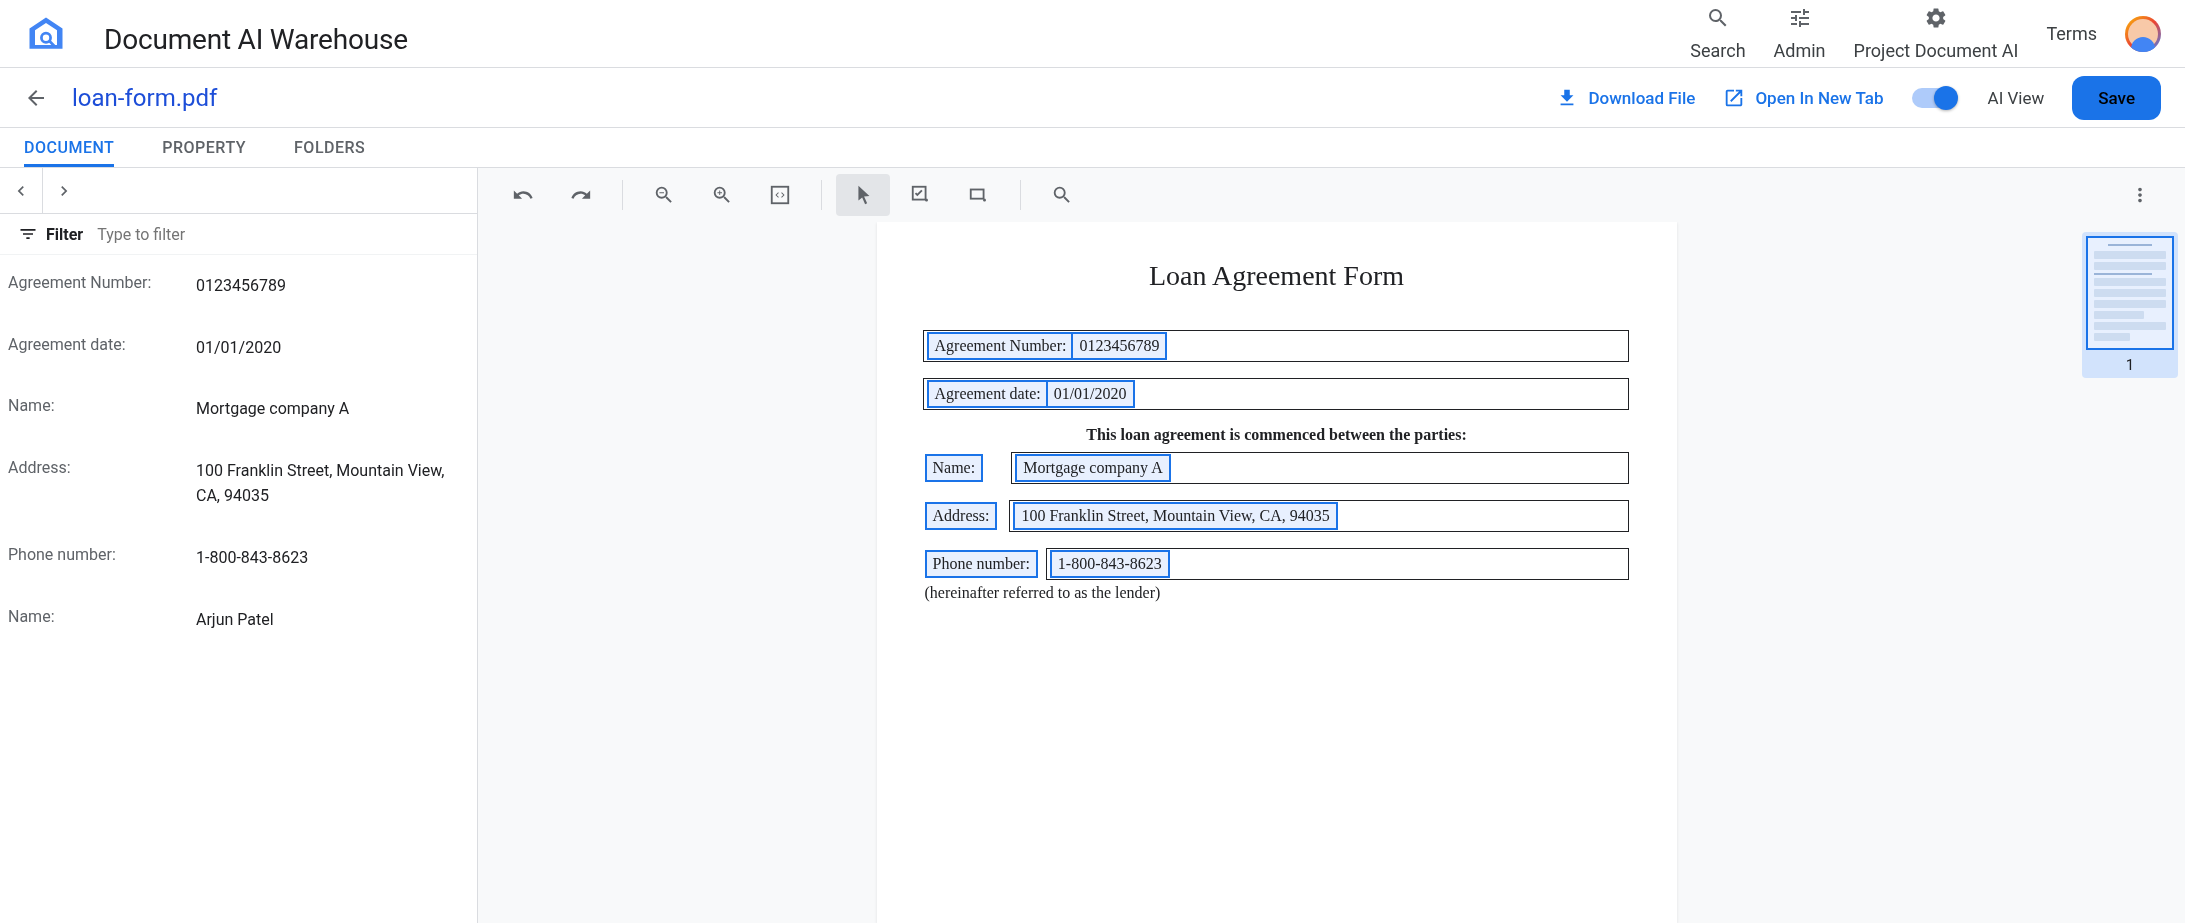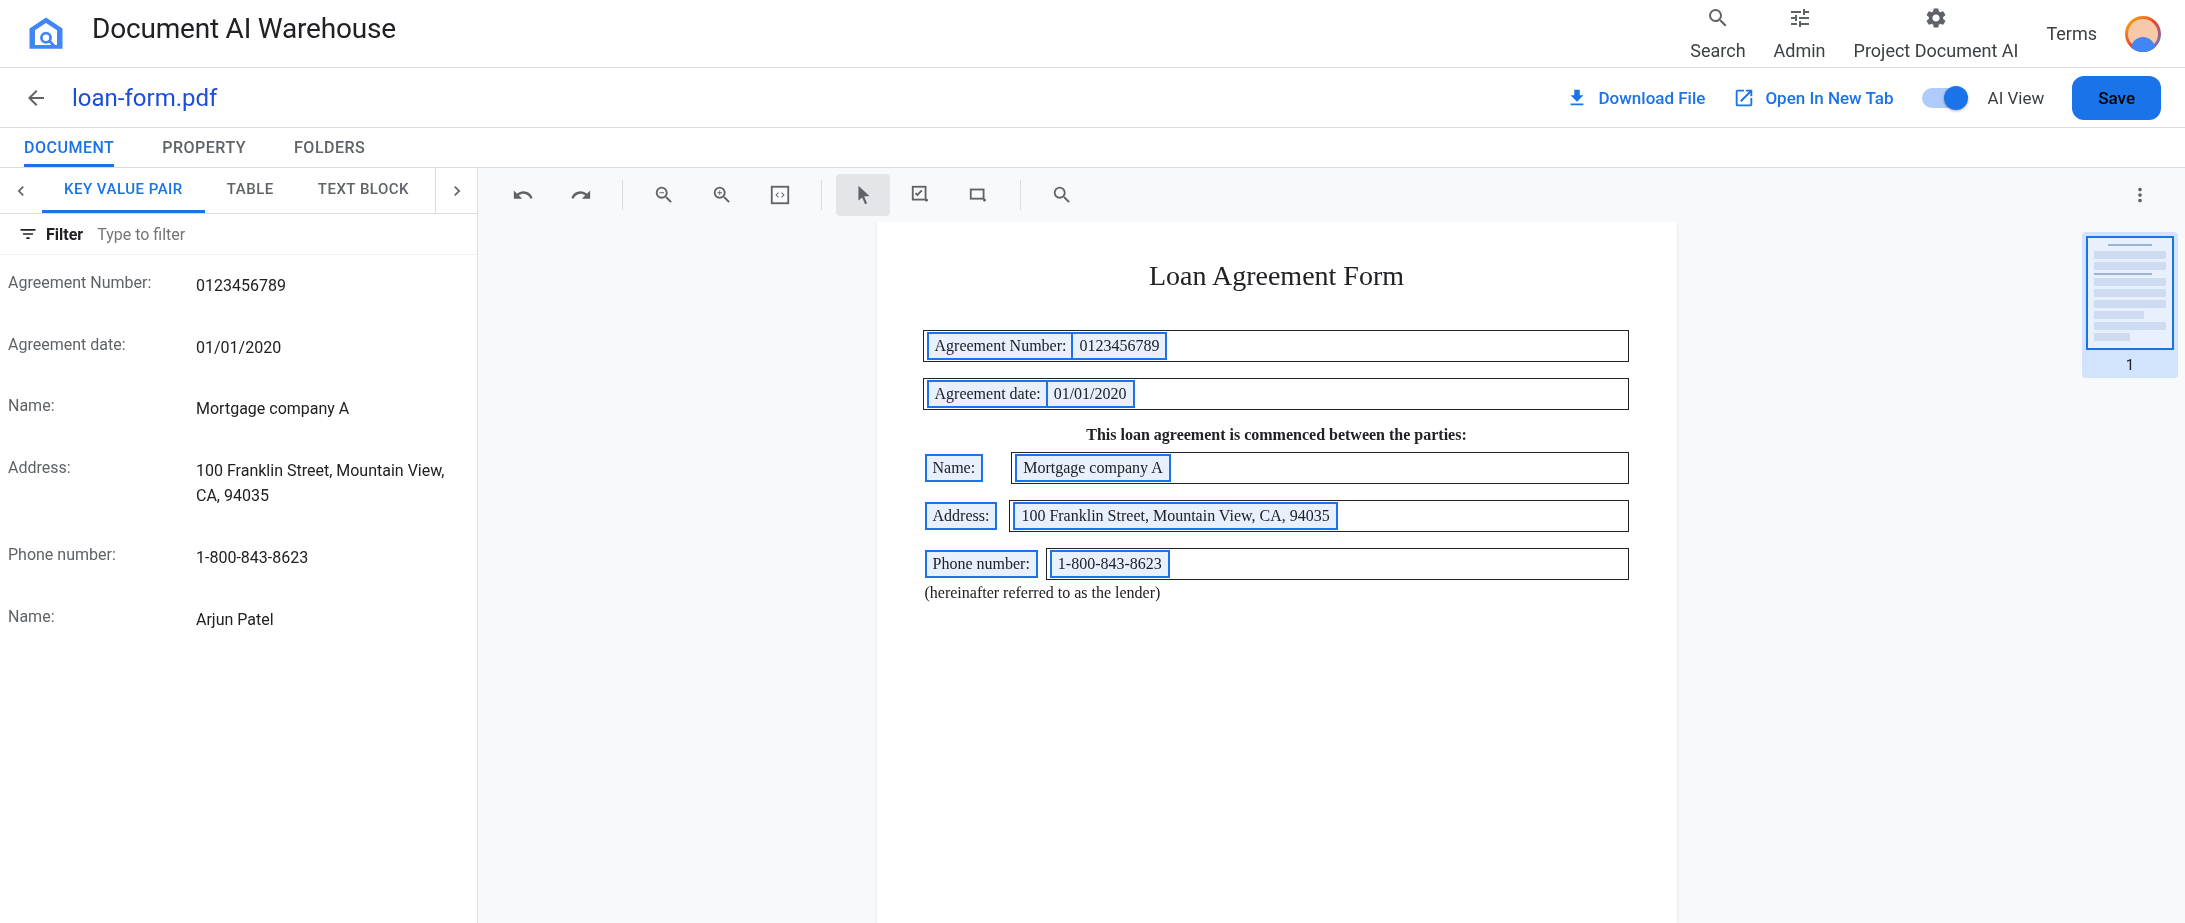--- a/index.html
+++ b/index.html
@@ -1,36 +1,36 @@
 <!DOCTYPE html>
 <html><head>
 <meta charset="utf-8">
 <style>
 * { margin: 0; padding: 0; box-sizing: border-box; font-family: 'Google Sans', Roboto, Arial, sans-serif; }
 body { background: #fff; color: #202124; overflow: hidden; }
 
 .top-header { display: flex; align-items: center; justify-content: space-between; padding: 12px 24px; border-bottom: 1px solid #dadce0; height: 68px; }
-.top-left { display: flex; align-items: flex-start; gap: 24px; }
+.top-left { display: flex; align-items: flex-end; gap: 36px; }
 .logo { width: 44px; height: 44px; display: flex; align-items: center; justify-content: center; }
 .app-title { font-size: 28px; font-weight: 400; color: #202124; letter-spacing: -0.2px; }
 .top-right { display: flex; align-items: center; gap: 28px; }
 .top-nav-item { display: flex; align-items: center; gap: 10px; cursor: pointer; font-size: 18px; color: #3c4043; flex-direction: column; }
 .top-nav-item svg { width: 24px; height: 24px; fill: #5f6368; }
 .avatar { width: 36px; height: 36px; border-radius: 50%; background: linear-gradient(135deg, #fbbc04 0%, #ea4335 50%, #4285f4 100%); display: flex; align-items: center; justify-content: center; overflow: hidden; }
 .avatar-inner { width: 30px; height: 30px; border-radius: 50%; background: #f8c9a8; position: relative; }
 .avatar-inner::after { content: ''; position: absolute; bottom: -4px; left: 50%; transform: translateX(-50%); width: 24px; height: 16px; background: #4285f4; border-radius: 12px 12px 0 0; }
 
 .doc-header { display: flex; align-items: center; justify-content: space-between; padding: 14px 24px; border-bottom: 1px solid #dadce0; height: 60px; }
 .doc-left { display: flex; align-items: center; gap: 24px; }
 .back-arrow { width: 24px; height: 24px; cursor: pointer; fill: #5f6368; }
 .doc-title { font-size: 24px; font-weight: 400; color: #1d4ed8; }
 .doc-right { display: flex; align-items: center; gap: 28px; }
 .doc-action { display: flex; align-items: center; gap: 10px; color: #1a73e8; cursor: pointer; font-size: 17px; font-weight: 500; }
 .doc-action svg { width: 22px; height: 22px; fill: #1a73e8; }
-.toggle-wrap { display: flex; align-items: flex-start; gap: 22px; }
+.toggle-wrap { display: flex; align-items: flex-start; gap: 32px; }
 .toggle { width: 44px; height: 20px; background: #aecbfa; border-radius: 10px; position: relative; cursor: pointer; }
 .toggle-knob { width: 24px; height: 24px; background: #1a73e8; border-radius: 50%; position: absolute; right: -2px; top: -2px; box-shadow: 0 1px 3px rgba(0,0,0,0.3); }
 .toggle-label { font-size: 17px; color: #3c4043; }
 .save-btn { background: #1a73e8; color: #000000; border: none; padding: 12px 26px; border-radius: 12px; font-size: 17px; font-weight: 500; cursor: pointer; }
 
 .main-tabs { display: flex; padding: 0 24px; border-bottom: 1px solid #dadce0; height: 40px; gap: 48px; }
 .main-tab { padding: 10px 0; font-size: 16px; font-weight: 500; color: #5f6368; cursor: pointer; letter-spacing: 0.5px; border-bottom: 3px solid transparent; }
 .main-tab.active { color: #1a73e8; border-bottom-color: #1a73e8; }
 
 .workspace { display: flex; height: calc(100vh - 168px); }
@@ -164,25 +164,20 @@
 
 <div class="workspace">
 
   <div class="sidebar">
     <div class="sub-tabs">
       <div class="sub-tab-chevron">
         <svg viewBox="0 0 24 24">
             <path d="M15.41 7.41L14 6l-6 6 6 6 1.41-1.41L10.83 12z"></path>
           </svg>
       </div>
-      <div class="sub-tab-inner">
-        <div class="sub-tab active">KEY VALUE PAIR</div>
-        <div class="sub-tab">TABLE</div>
-        <div class="sub-tab">TEXT BLOCK</div>
-      </div>
       <div class="sub-tab-chevron right">
         <svg viewBox="0 0 24 24">
             <path d="M10 6L8.59 7.41 13.17 12l-4.58 4.59L10 18l6-6z"></path>
           </svg>
       </div>
     </div>
     <div class="filter-row">
       <div class="filter-label">
         <svg viewBox="0 0 24 24">
             <path d="M10 18h4v-2h-4v2zM3 6v2h18V6H3zm3 7h12v-2H6v2z"></path>

